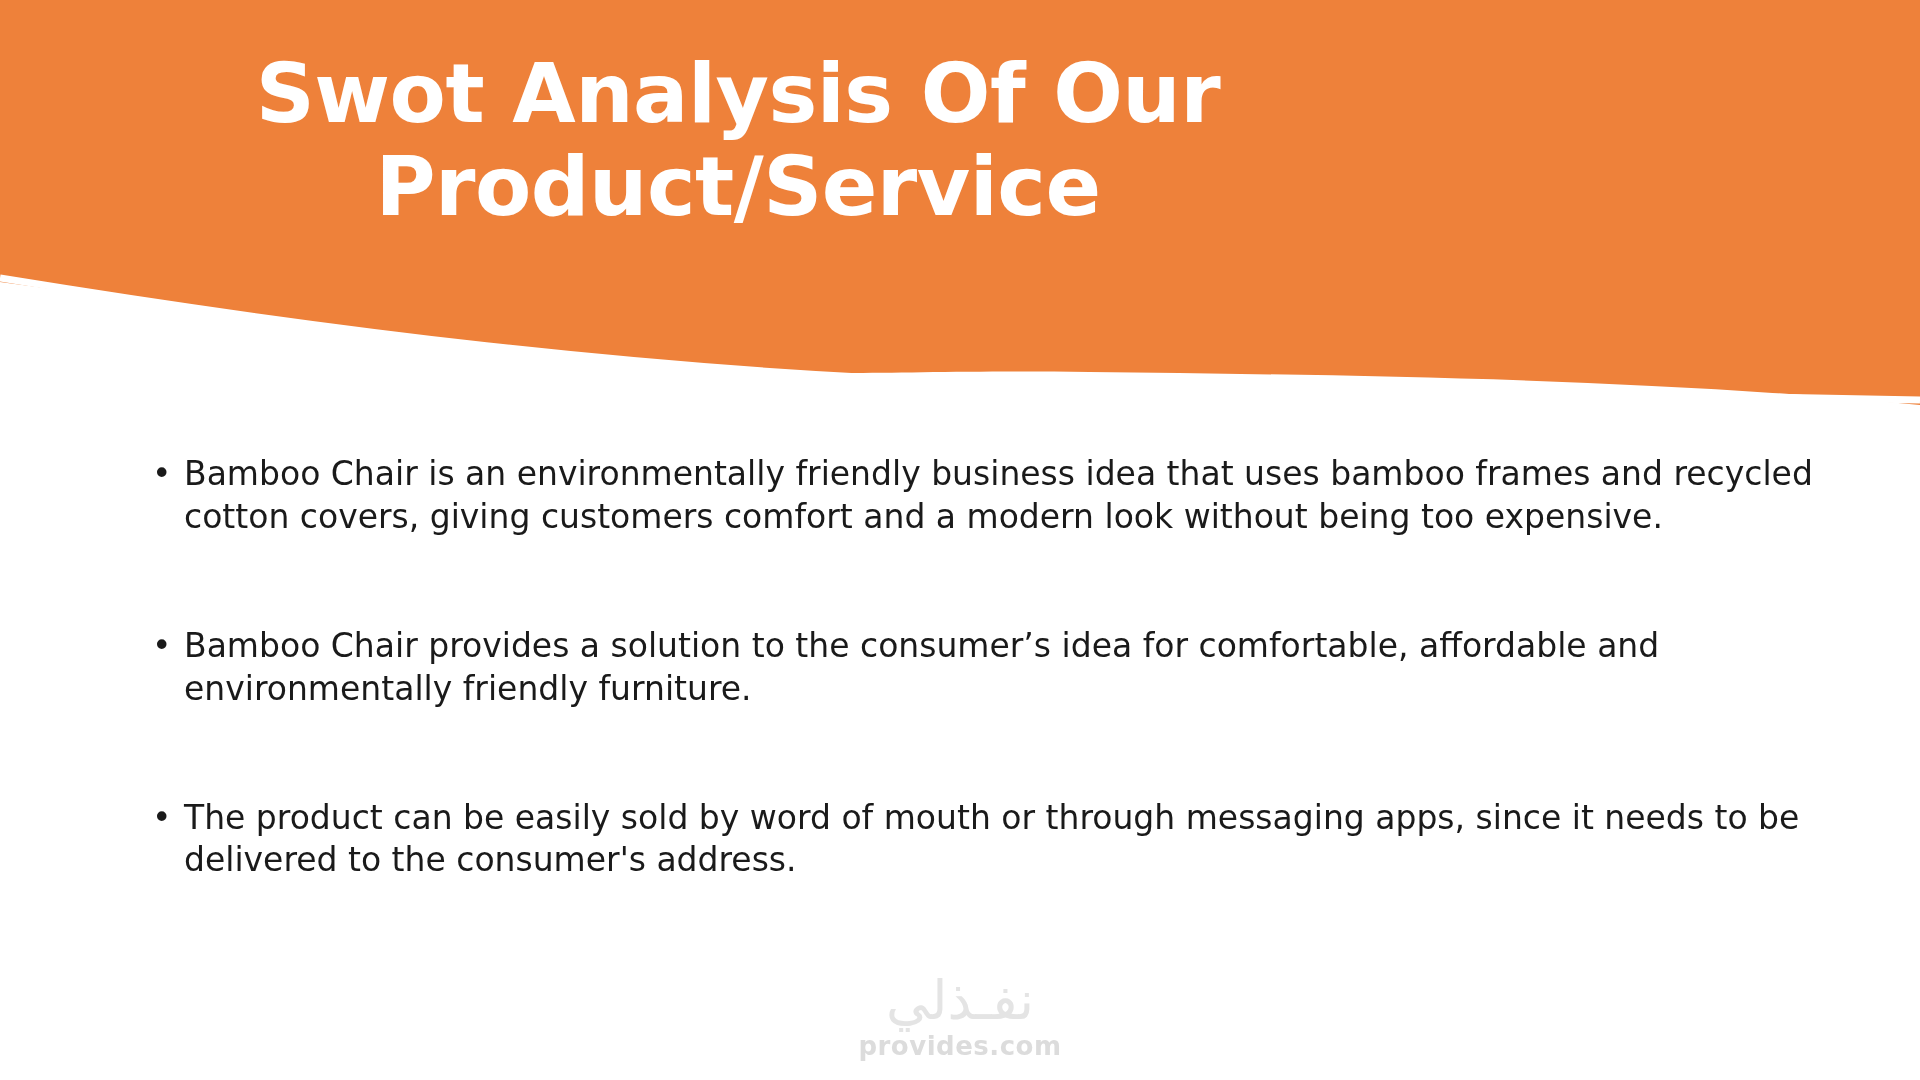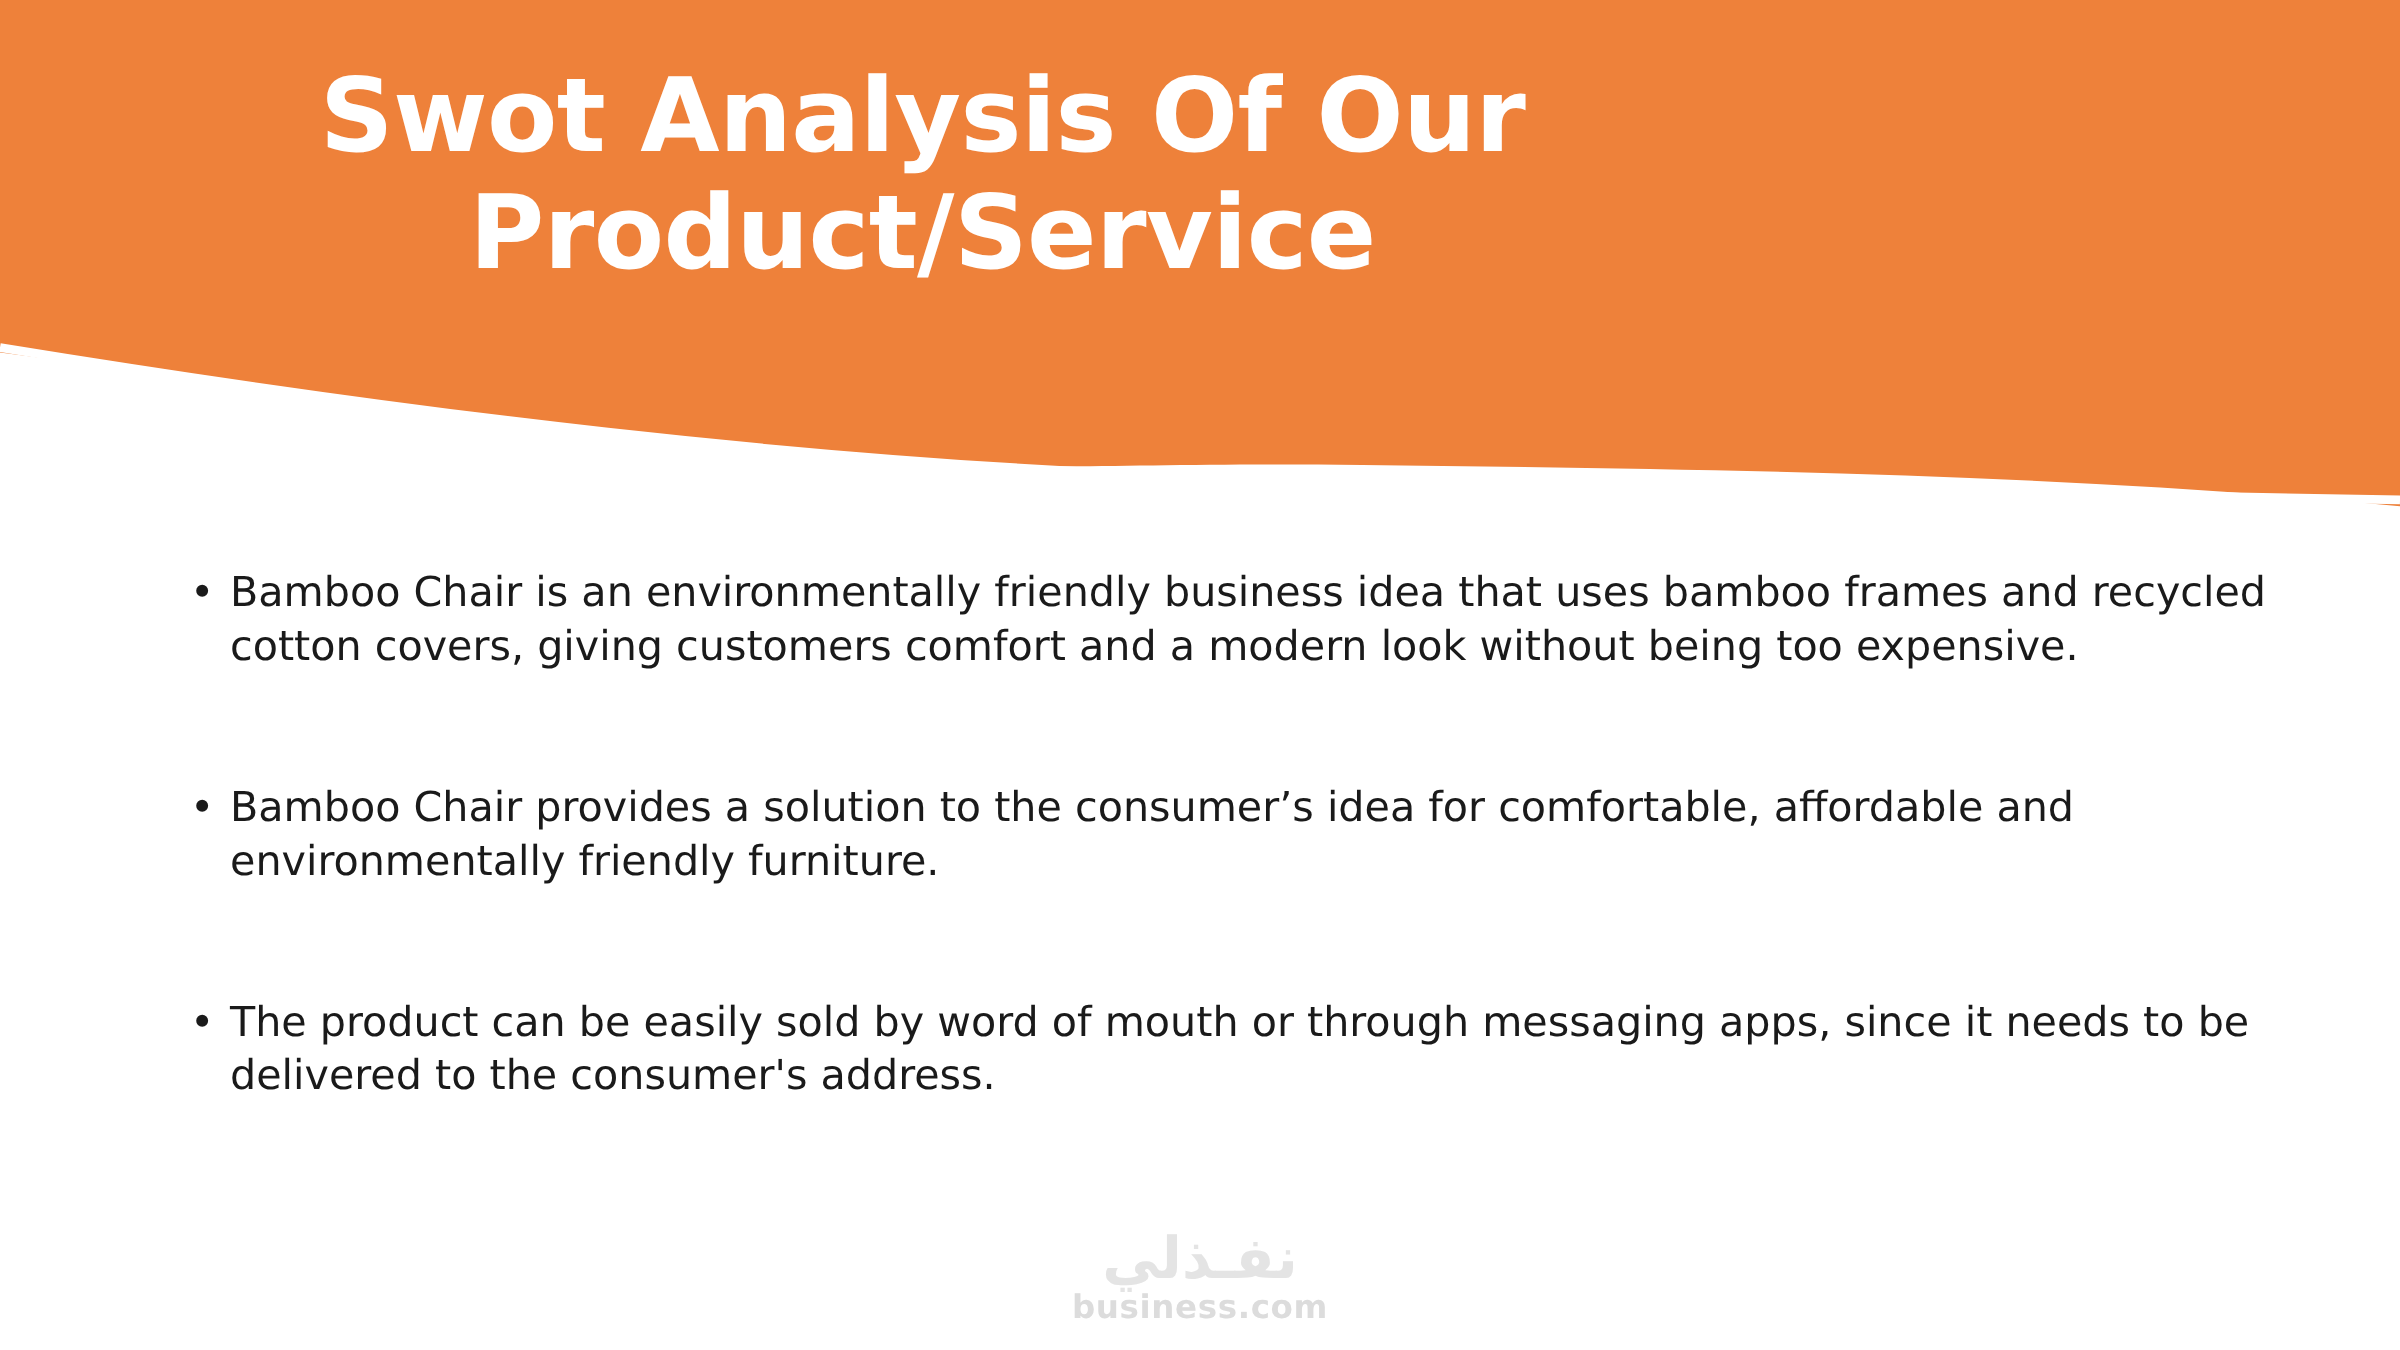--- a/index.html
+++ b/index.html
@@ -106,22 +106,22 @@
     right: 0;
     bottom: 18px;
     text-align: center;
     z-index: 4;
     pointer-events: none;
   }
   .watermark-arabic {
     display: block;
     color: #e4e4e4;
     font-family: "DejaVu Sans", "Liberation Sans", sans-serif;
-    font-size: 46px;
-    font-weight: 700;
+    font-size: 54px;
+    font-weight: 400;
     line-height: 1.05;
     letter-spacing: 2px;
     direction: rtl;
   }
   .watermark-domain {
     display: block;
     color: #dcdcdc;
     font-family: "DejaVu Sans", "Liberation Sans", sans-serif;
     font-size: 26px;
     font-weight: 700;
@@ -175,16 +175,16 @@
       </li>
       <li class="bullet-item">
         <span class="bullet-marker">•</span>
         <span class="bullet-text">The product can be easily sold by word of mouth or through messaging apps, since it needs to be delivered to the consumer's address.</span>
       </li>
     </ul>
   </div>
 
   <div class="watermark">
     <span class="watermark-arabic">نفـذلي</span>
-    <span class="watermark-domain">business.com</span>
+    <span class="watermark-domain">provides.com</span>
   </div>
 
 </div>
 
 </body></html>

